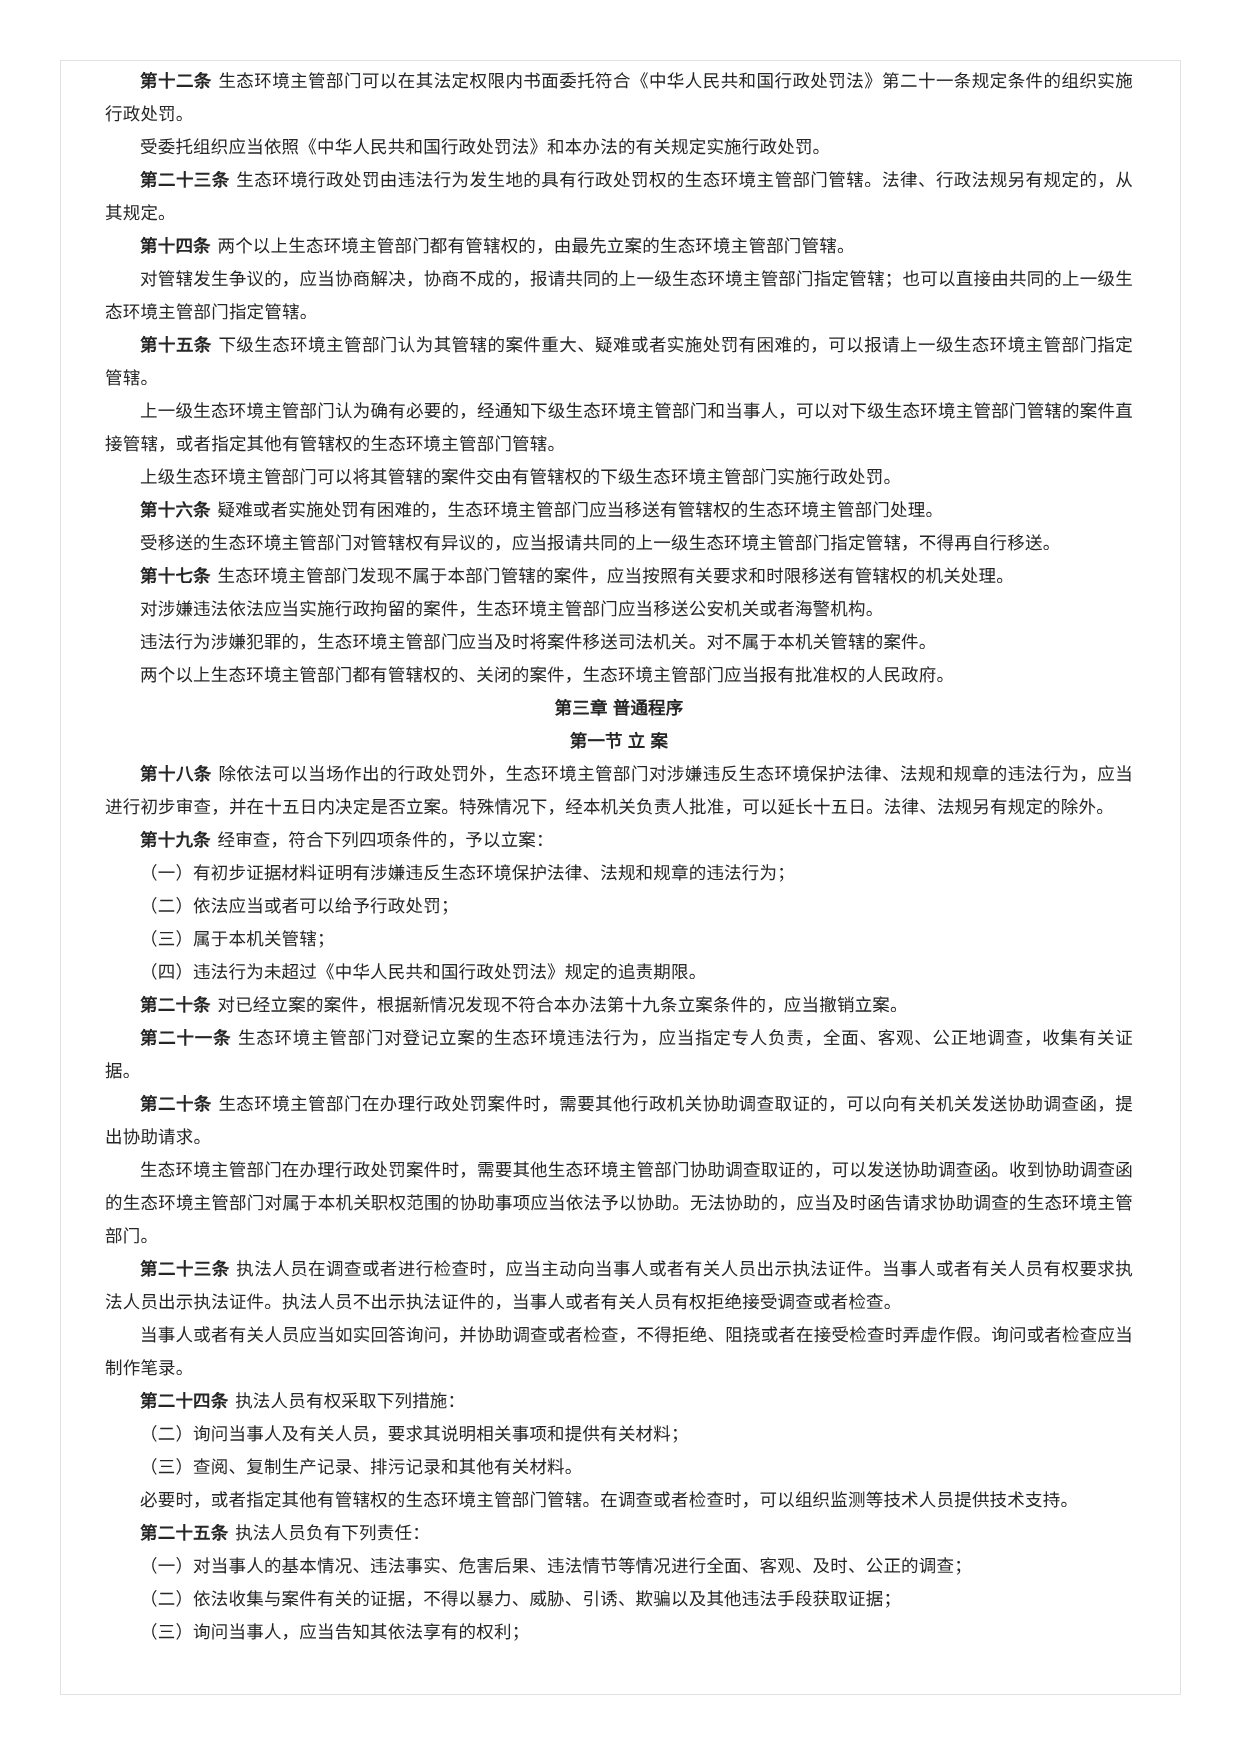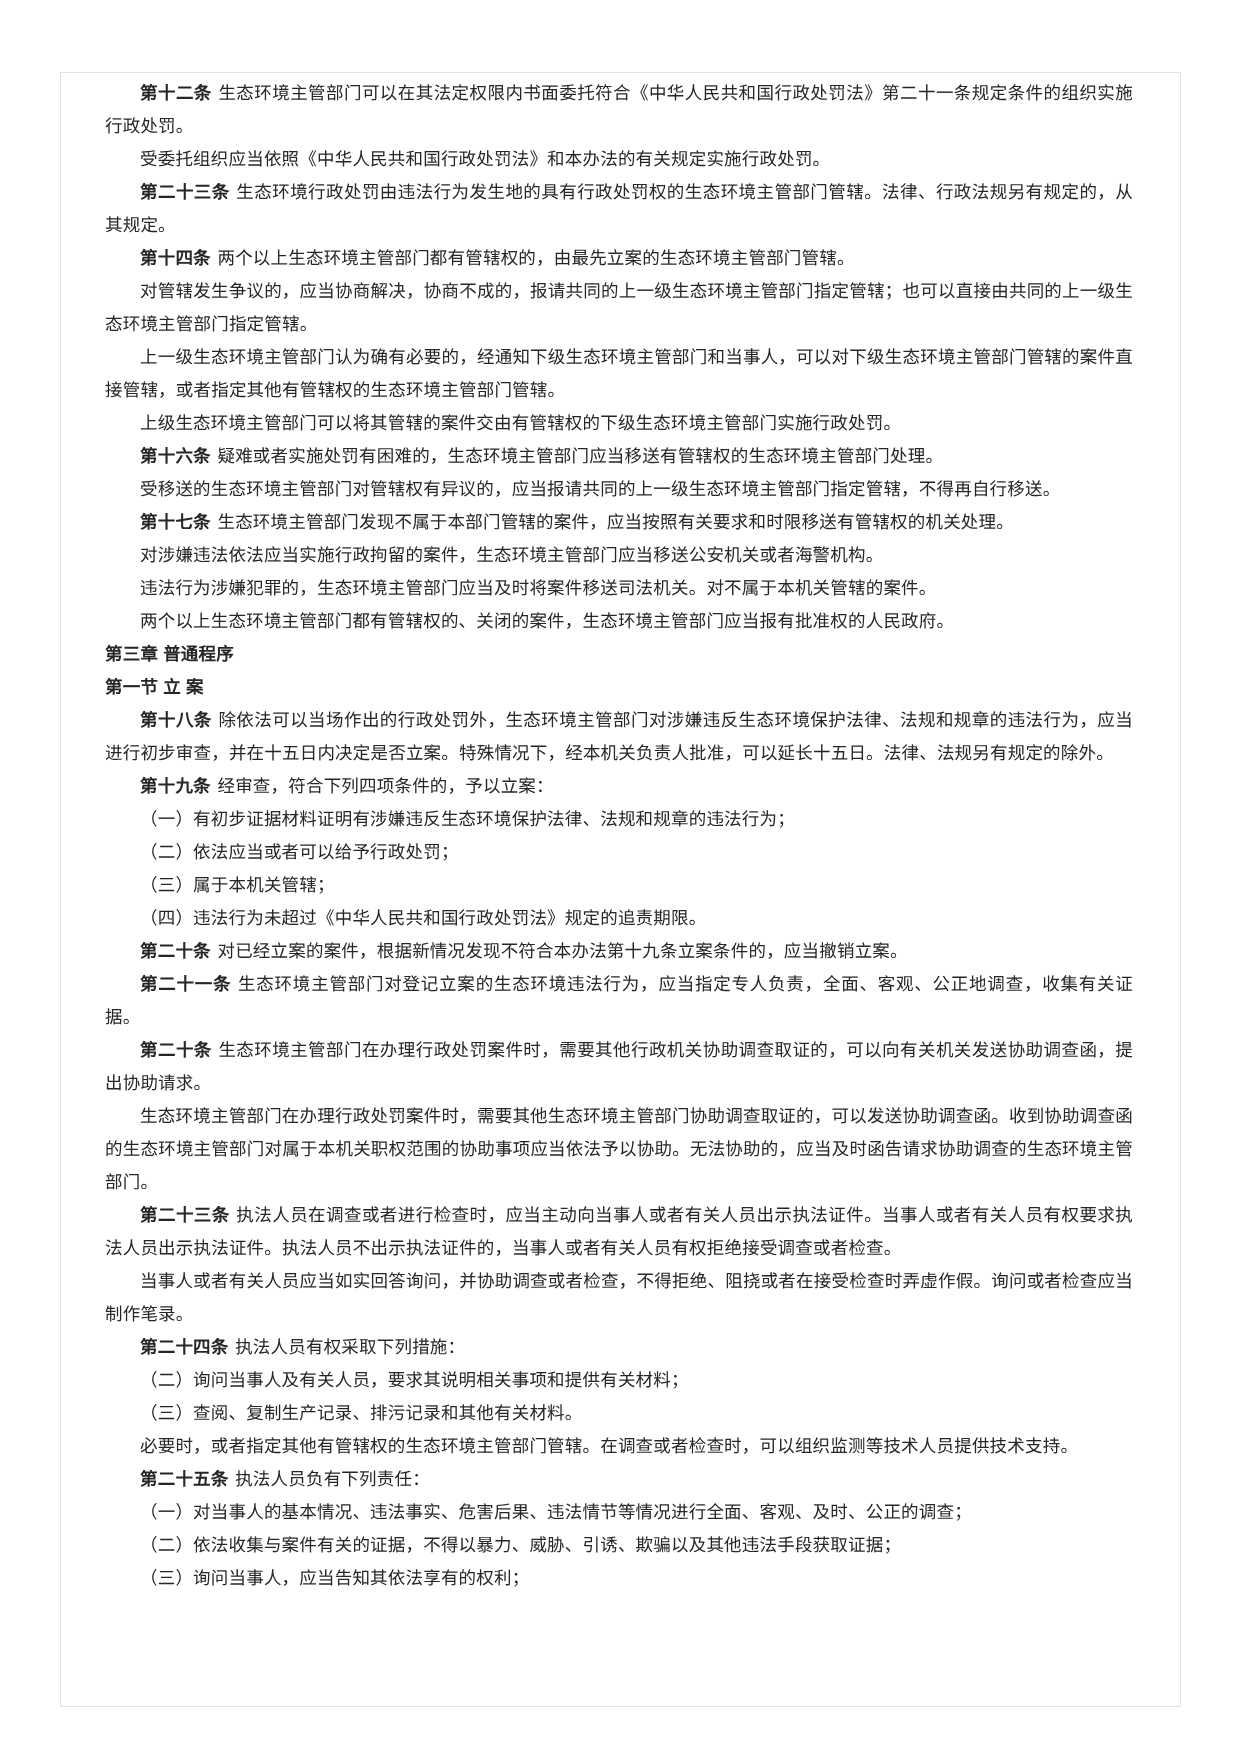--- a/index.html
+++ b/index.html
@@ -9,21 +9,21 @@
   }
   html,body{margin:0;padding:0;}
   body{
     width:1240px;height:1754px;
     background:#ffffff;
     font-family:"Liberation Sans","DejaVu Sans",sans-serif;
     overflow:hidden;
   }
   .page{
     position:absolute;
-    left:60px;top:72px;
+    left:60px;top:60px;
     width:1119px;height:1633px;
     background:var(--page-bg);
     border:1px solid var(--page-border);
     box-sizing:content-box;
     overflow:hidden;
   }
   .doc{
     padding:4px 47px 0 44px;
     color:var(--text-color);
     font-size:17.5px;
@@ -36,34 +36,36 @@
     padding:0;
   }
   .para{
     text-indent:2em;
   }
   .lead{
     font-weight:700;
     margin-right:0.38em;
   }
   .heading{
+    text-align:center;
     font-weight:700;
     text-indent:0;
   }
 </style>
 </head>
 <body>
 
 <div class="page">
   <div class="doc" id="doc">
       <p class="para"><b class="lead">第十二条</b><span>生态环境主管部门可以在其法定权限内书面委托符合《中华人民共和国行政处罚法》第二十一条规定条件的组织实施行政处罚。</span></p>
       <p class="para"><span>受委托组织应当依照《中华人民共和国行政处罚法》和本办法的有关规定实施行政处罚。</span></p>
       <p class="para"><b class="lead">第二十三条</b><span>生态环境行政处罚由违法行为发生地的具有行政处罚权的生态环境主管部门管辖。法律、行政法规另有规定的，从其规定。</span></p>
       <p class="para"><b class="lead">第十四条</b><span>两个以上生态环境主管部门都有管辖权的，由最先立案的生态环境主管部门管辖。</span></p>
       <p class="para"><span>对管辖发生争议的，应当协商解决，协商不成的，报请共同的上一级生态环境主管部门指定管辖；也可以直接由共同的上一级生态环境主管部门指定管辖。</span></p>
+      <p class="para"><b class="lead">第十五条</b><span>下级生态环境主管部门认为其管辖的案件重大、疑难或者实施处罚有困难的，可以报请上一级生态环境主管部门指定管辖。</span></p>
       <p class="para"><span>上一级生态环境主管部门认为确有必要的，经通知下级生态环境主管部门和当事人，可以对下级生态环境主管部门管辖的案件直接管辖，或者指定其他有管辖权的生态环境主管部门管辖。</span></p>
       <p class="para"><span>上级生态环境主管部门可以将其管辖的案件交由有管辖权的下级生态环境主管部门实施行政处罚。</span></p>
       <p class="para"><b class="lead">第十六条</b><span>疑难或者实施处罚有困难的，生态环境主管部门应当移送有管辖权的生态环境主管部门处理。</span></p>
       <p class="para"><span>受移送的生态环境主管部门对管辖权有异议的，应当报请共同的上一级生态环境主管部门指定管辖，不得再自行移送。</span></p>
       <p class="para"><b class="lead">第十七条</b><span>生态环境主管部门发现不属于本部门管辖的案件，应当按照有关要求和时限移送有管辖权的机关处理。</span></p>
       <p class="para"><span>对涉嫌违法依法应当实施行政拘留的案件，生态环境主管部门应当移送公安机关或者海警机构。</span></p>
       <p class="para"><span>违法行为涉嫌犯罪的，生态环境主管部门应当及时将案件移送司法机关。对不属于本机关管辖的案件。</span></p>
       <p class="para"><span>两个以上生态环境主管部门都有管辖权的、关闭的案件，生态环境主管部门应当报有批准权的人民政府。</span></p>
       <p class="heading"><span>第三章 普通程序</span></p>
       <p class="heading"><span>第一节 立 案</span></p>

